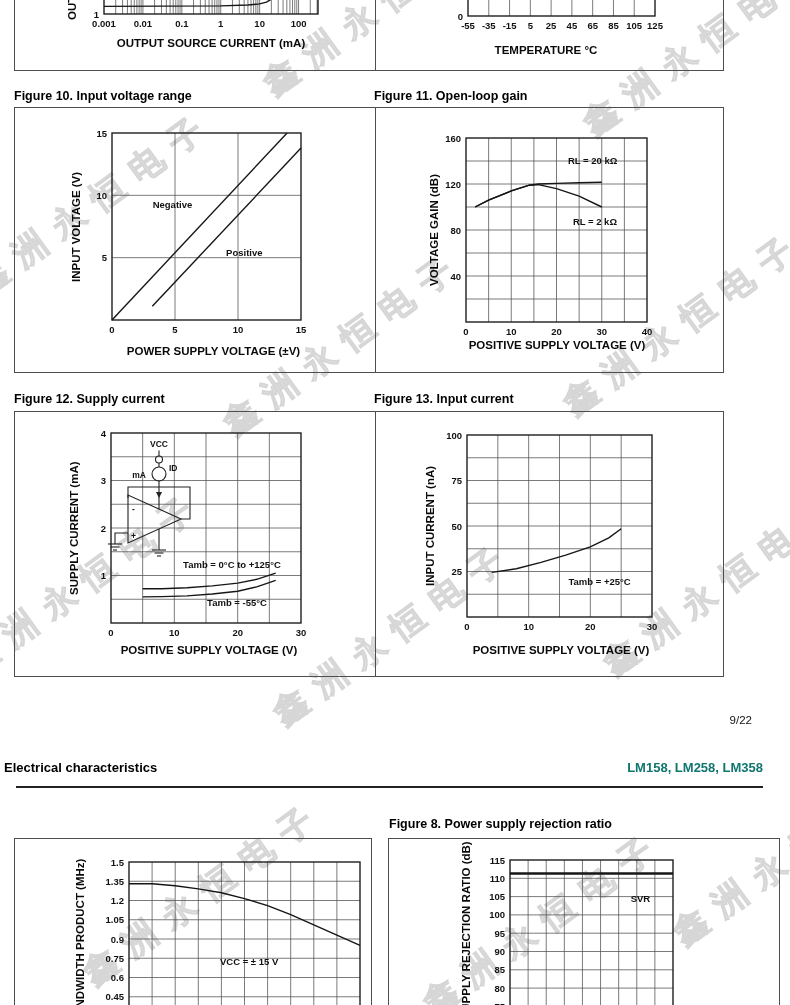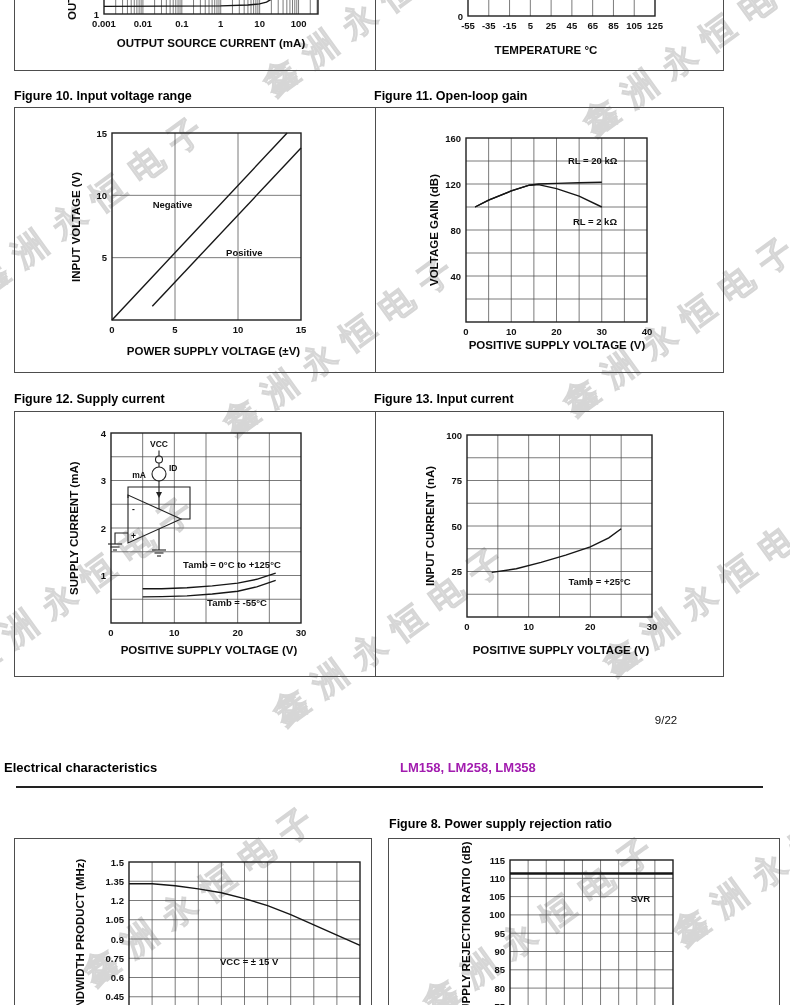--- a/index.html
+++ b/index.html
@@ -13,23 +13,23 @@
   .frame{fill:none;stroke:#1f1f1f;stroke-width:1.4}
   .curve{fill:none;stroke:#161616}
   .xlab{position:absolute;text-align:center;font:bold 11.5px "Liberation Sans",sans-serif;color:#0a0a0a}
   .ftitle{position:absolute;text-align:left;font:bold 12.5px "Liberation Sans",sans-serif;color:#000}
   .ylab{position:absolute;writing-mode:vertical-rl;transform:rotate(180deg);text-align:center;
         font:bold 11.5px "Liberation Sans",sans-serif;color:#0a0a0a;white-space:nowrap}
   .ylab.start{text-align:start}
   .wm{position:absolute;font:bold 34px "DejaVu Sans",sans-serif;color:rgba(160,160,160,.22);
       -webkit-text-stroke:1px #d6d6d6;letter-spacing:14px;transform:rotate(-36deg);
       white-space:nowrap;pointer-events:none}
-  .hdr-num{position:absolute;font:11.5px "Liberation Sans",sans-serif;color:#111;text-align:center}
+  .hdr-num{position:absolute;font:11.5px "Liberation Sans",sans-serif;color:#111;text-align:right}
   .hdr-title{position:absolute;font:bold 13px "Liberation Sans",sans-serif;color:#000}
-  .hdr-parts{position:absolute;font:bold 13px "Liberation Sans",sans-serif;color:#a21caf;}
+  .hdr-parts{position:absolute;font:bold 13px "Liberation Sans",sans-serif;color:#0f766e;text-align:right}
   .rule{position:absolute;background:#222;height:1.5px}
   .schem{position:absolute;overflow:visible}
   .schem text{font:bold 8.5px "Liberation Sans",sans-serif;fill:#111}
   .schem .st{stroke:#222;stroke-width:1.1;fill:none}
   .schem .fl{stroke:none;fill:#222}
 </style>
 </head>
 <body>
 
 <div class="page">

